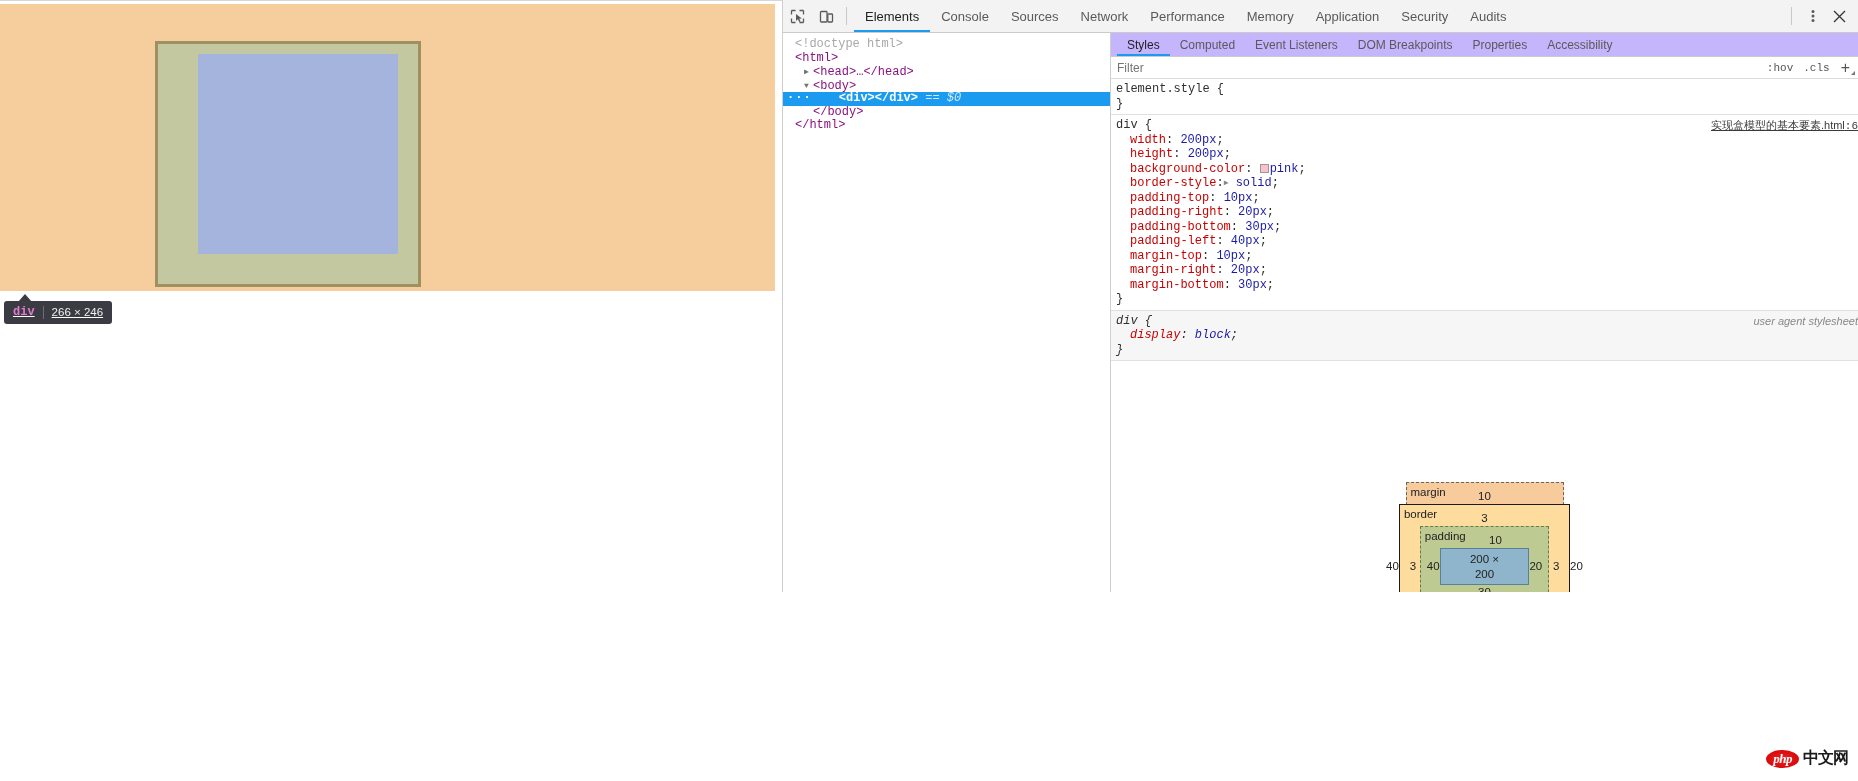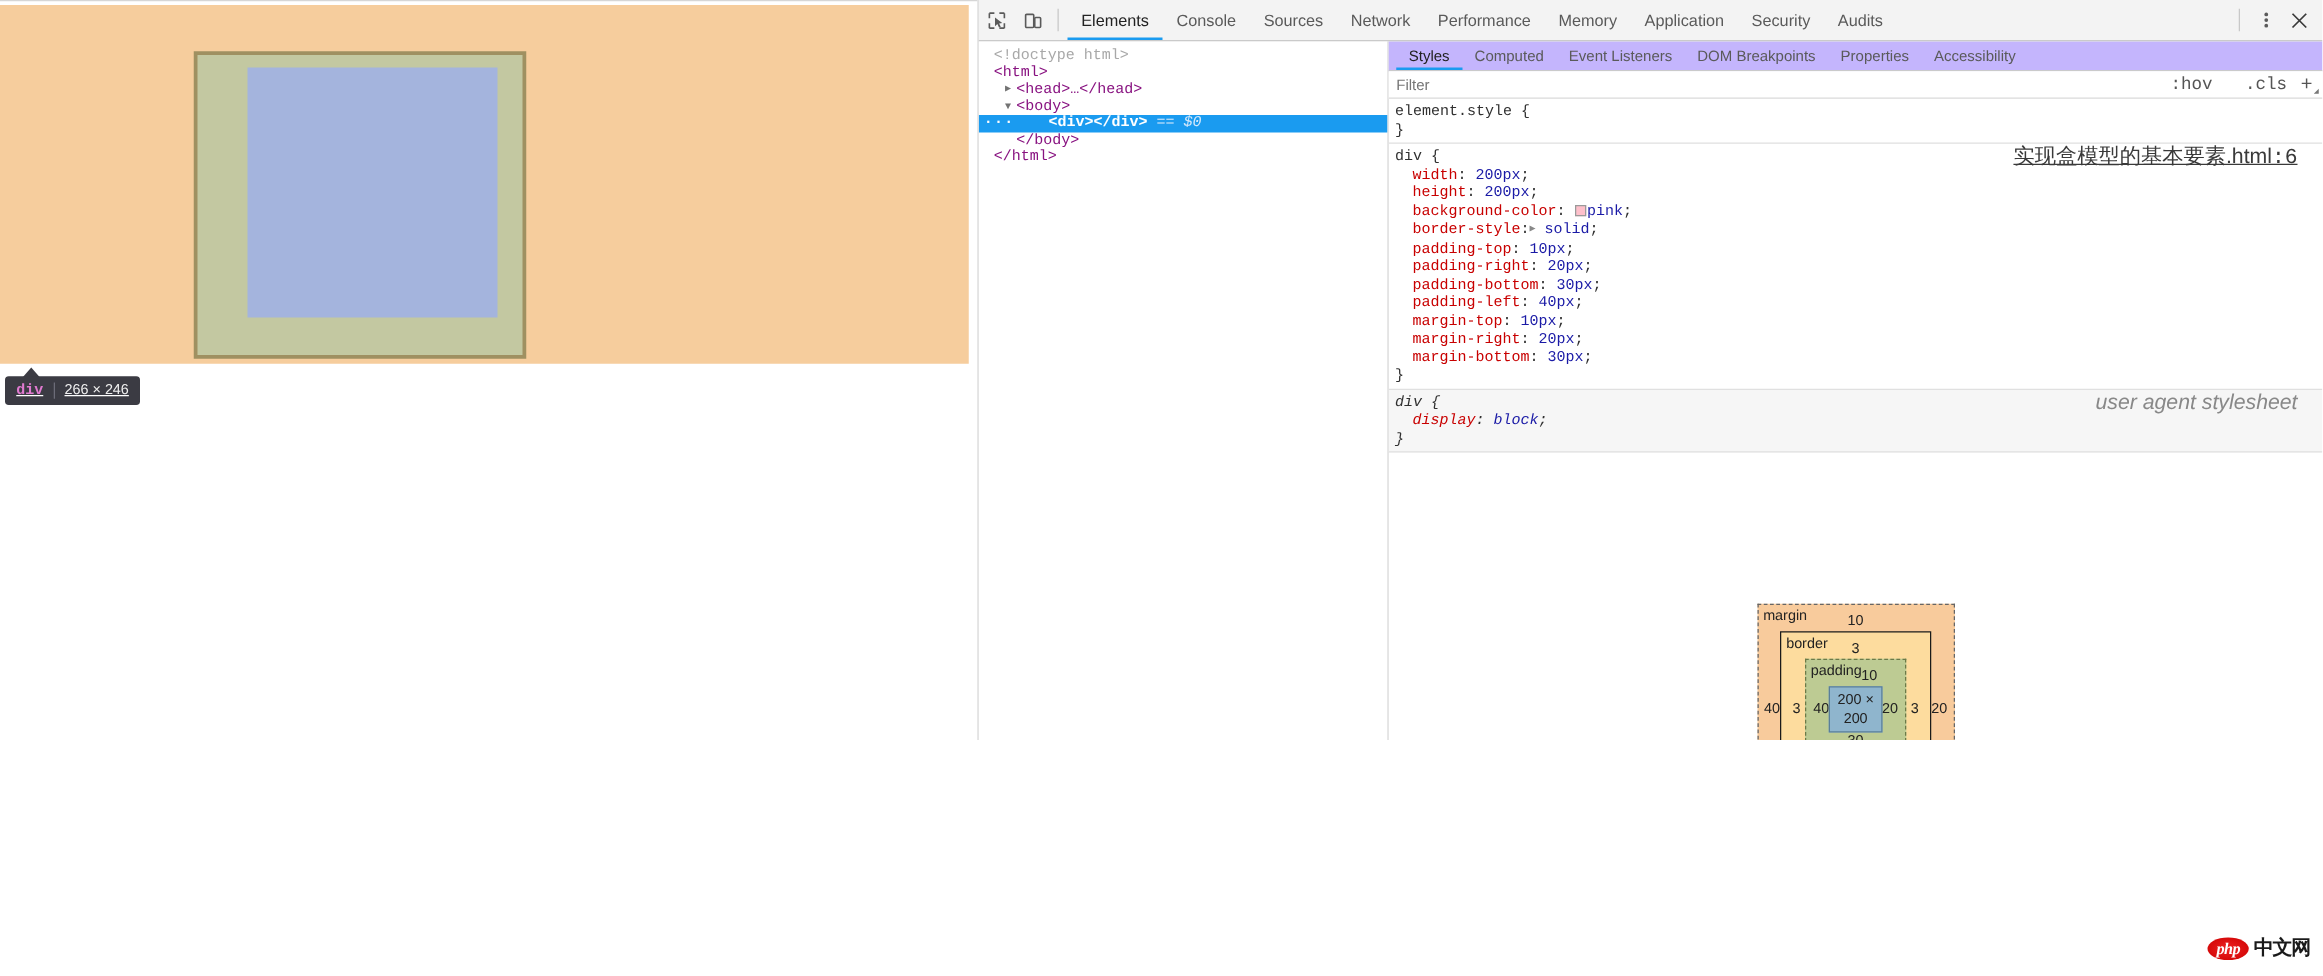--- a/index.html
+++ b/index.html
@@ -197,22 +197,22 @@
   }
   #filter-input {
     flex: 1; border: none; outline: none;
     font-size: 12px; color: #848484;
     padding: 0 6px;
     font-family: "Liberation Sans", sans-serif;
     background: transparent;
   }
   .filter-btn {
     font-family: "Liberation Mono", monospace;
-    font-size: 14px; color: #555555;
-    padding: 0 5px; cursor: pointer; margin-left: 16px;
+    font-size: 11px; color: #555555;
+    padding: 0 5px; cursor: pointer;
   }
   #plus-btn {
     padding: 0 8px 0 6px; color: #555555;
     font-size: 16px; line-height: 1; cursor: pointer;
     position: relative;
   }
   #plus-btn .corner {
     position: absolute; right: 3px; bottom: 1px;
     width: 0; height: 0;
     border-left: 4px solid transparent;
@@ -226,22 +226,22 @@
     line-height: 14.5px;
     color: #303030;
   }
   .rule {
     padding: 3px 0 3px 5px;
     border-bottom: 1px solid #e0e0e0;
     position: relative;
   }
   .rule.ua { background: #f6f6f6; font-style: italic; }
   .rule .origin {
-    position: absolute; right: 20px; top: 3px;
-    font-size: 17px; color: #888888; font-style: italic;
+    position: absolute; right: 0; top: 3px;
+    font-size: 11px; color: #888888; font-style: italic;
     font-family: "Liberation Sans", sans-serif;
   }
   .rule .origin.link {
     color: #3a3a3a; text-decoration: underline; cursor: pointer;
     font-style: normal;
   }
   .rule .origin.link .lnum {
     font-family: "Liberation Mono", monospace;
     color: #3a3a3a;
   }
@@ -280,21 +280,21 @@
   .bm-layer {
     border: 1px dashed #666666;
     position: relative;
     text-align: center;
   }
   #bm-margin  { background: #f8cb9c; padding: 6px 6px 6px 6px; width: 158px; }
   #bm-border  { background: #fddc9e; border: 1px solid #1a1a1a; padding: 6px; }
   #bm-padding { background: #bdcb93; border: 1px dashed #6c7a48; padding: 6px; }
   #bm-content {
     background: #8fb5cd; border: 1px solid #5a7f99;
-    padding: 3px 2px; display: inline-block;
+    padding: 3px 27px; display: inline-block;
   }
   .bm-label {
     position: absolute; left: 4px; top: 2px;
     font-size: 11.5px; color: #222222;
   }
   .bm-top { height: 15px; line-height: 15px; }
   .bm-bottom { height: 15px; line-height: 15px; }
   .bm-mid { display: flex; align-items: center; justify-content: center; }
   .bm-side { width: 17px; text-align: center; font-size: 11.5px; }
 

